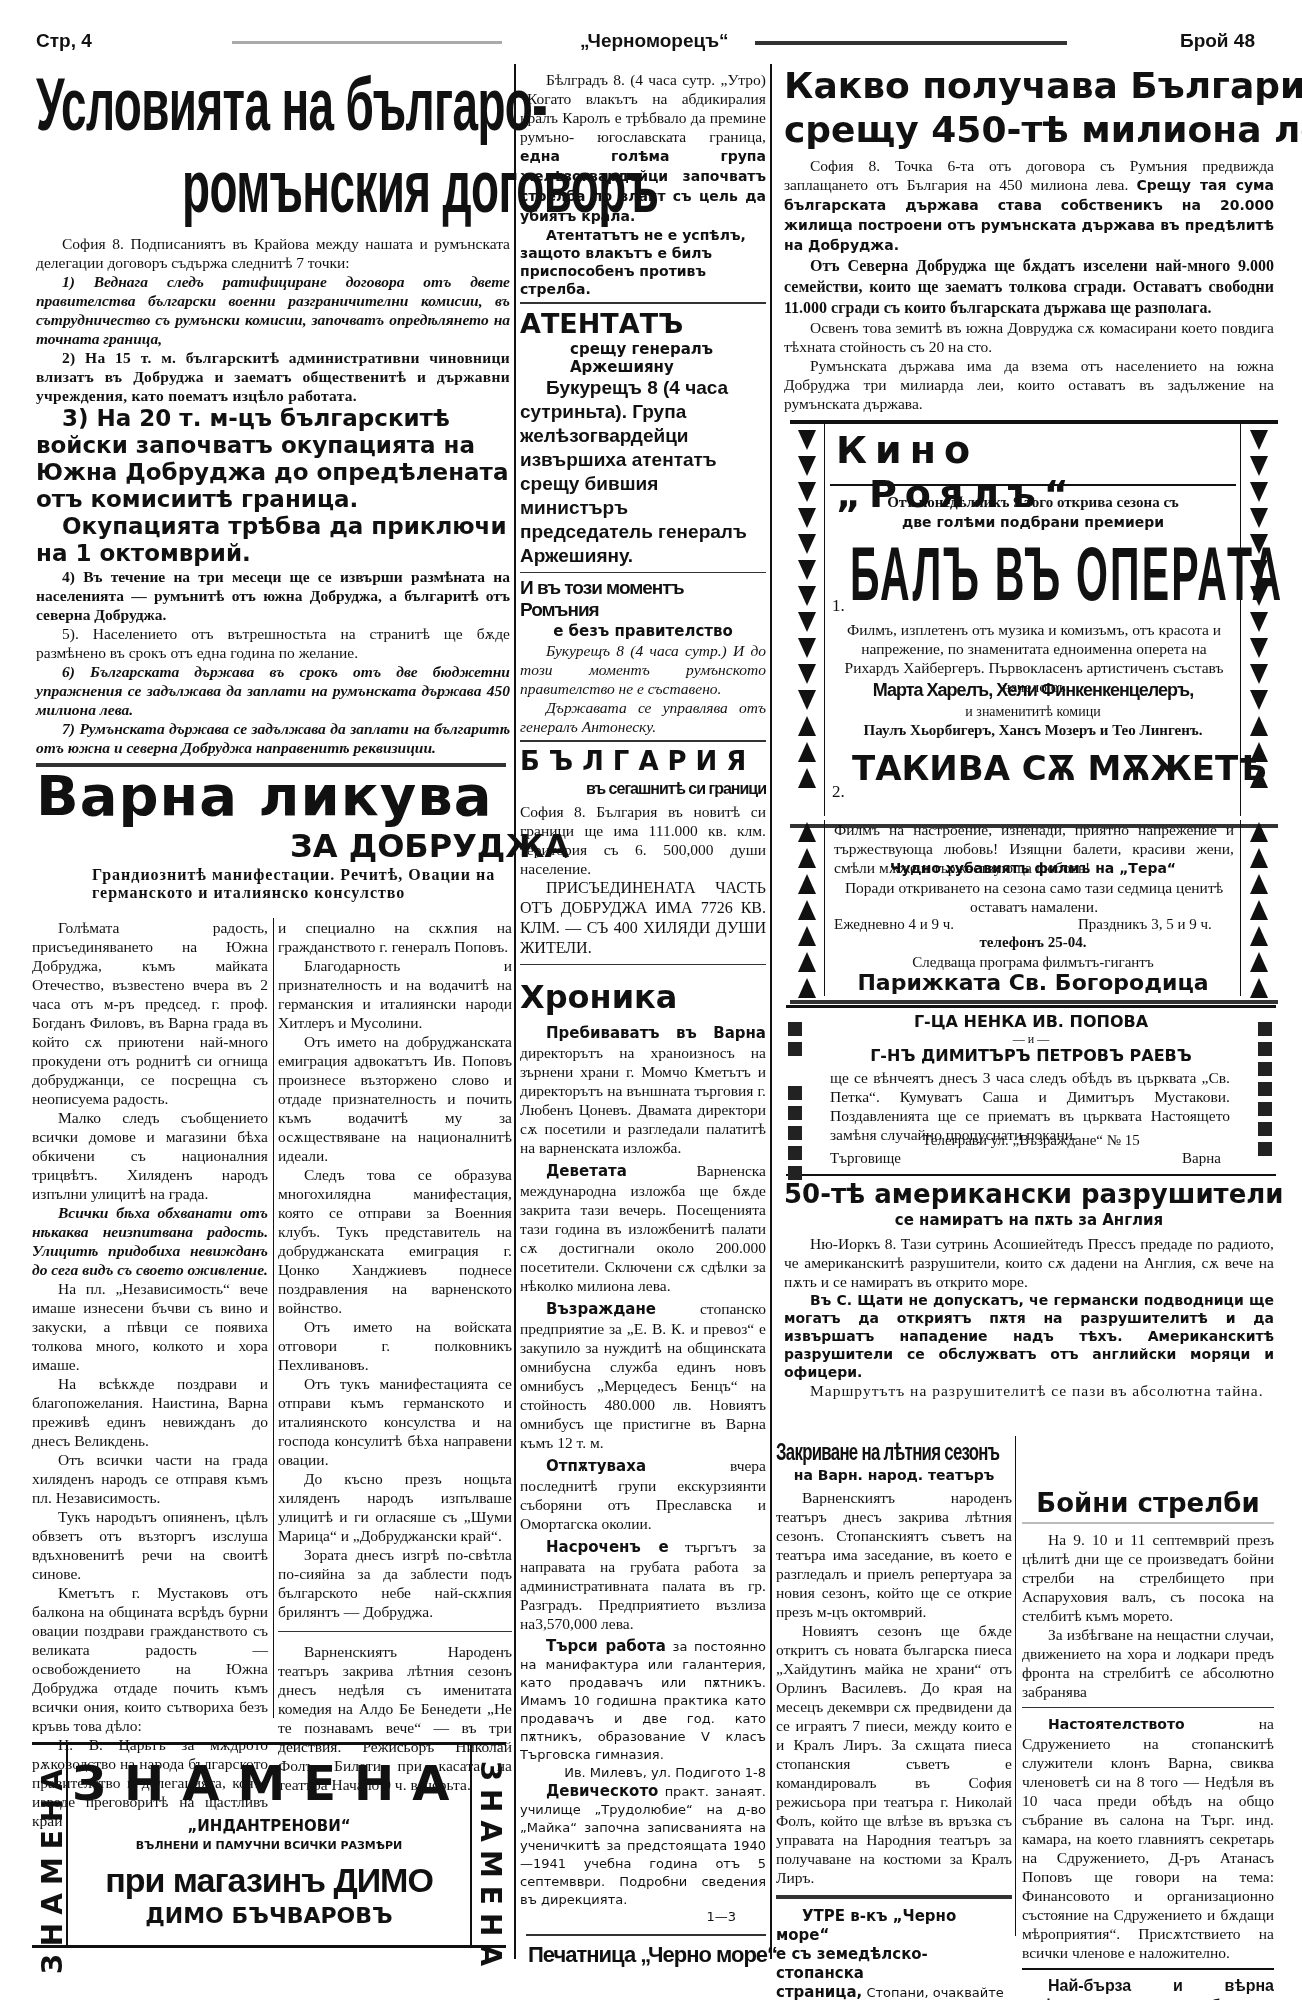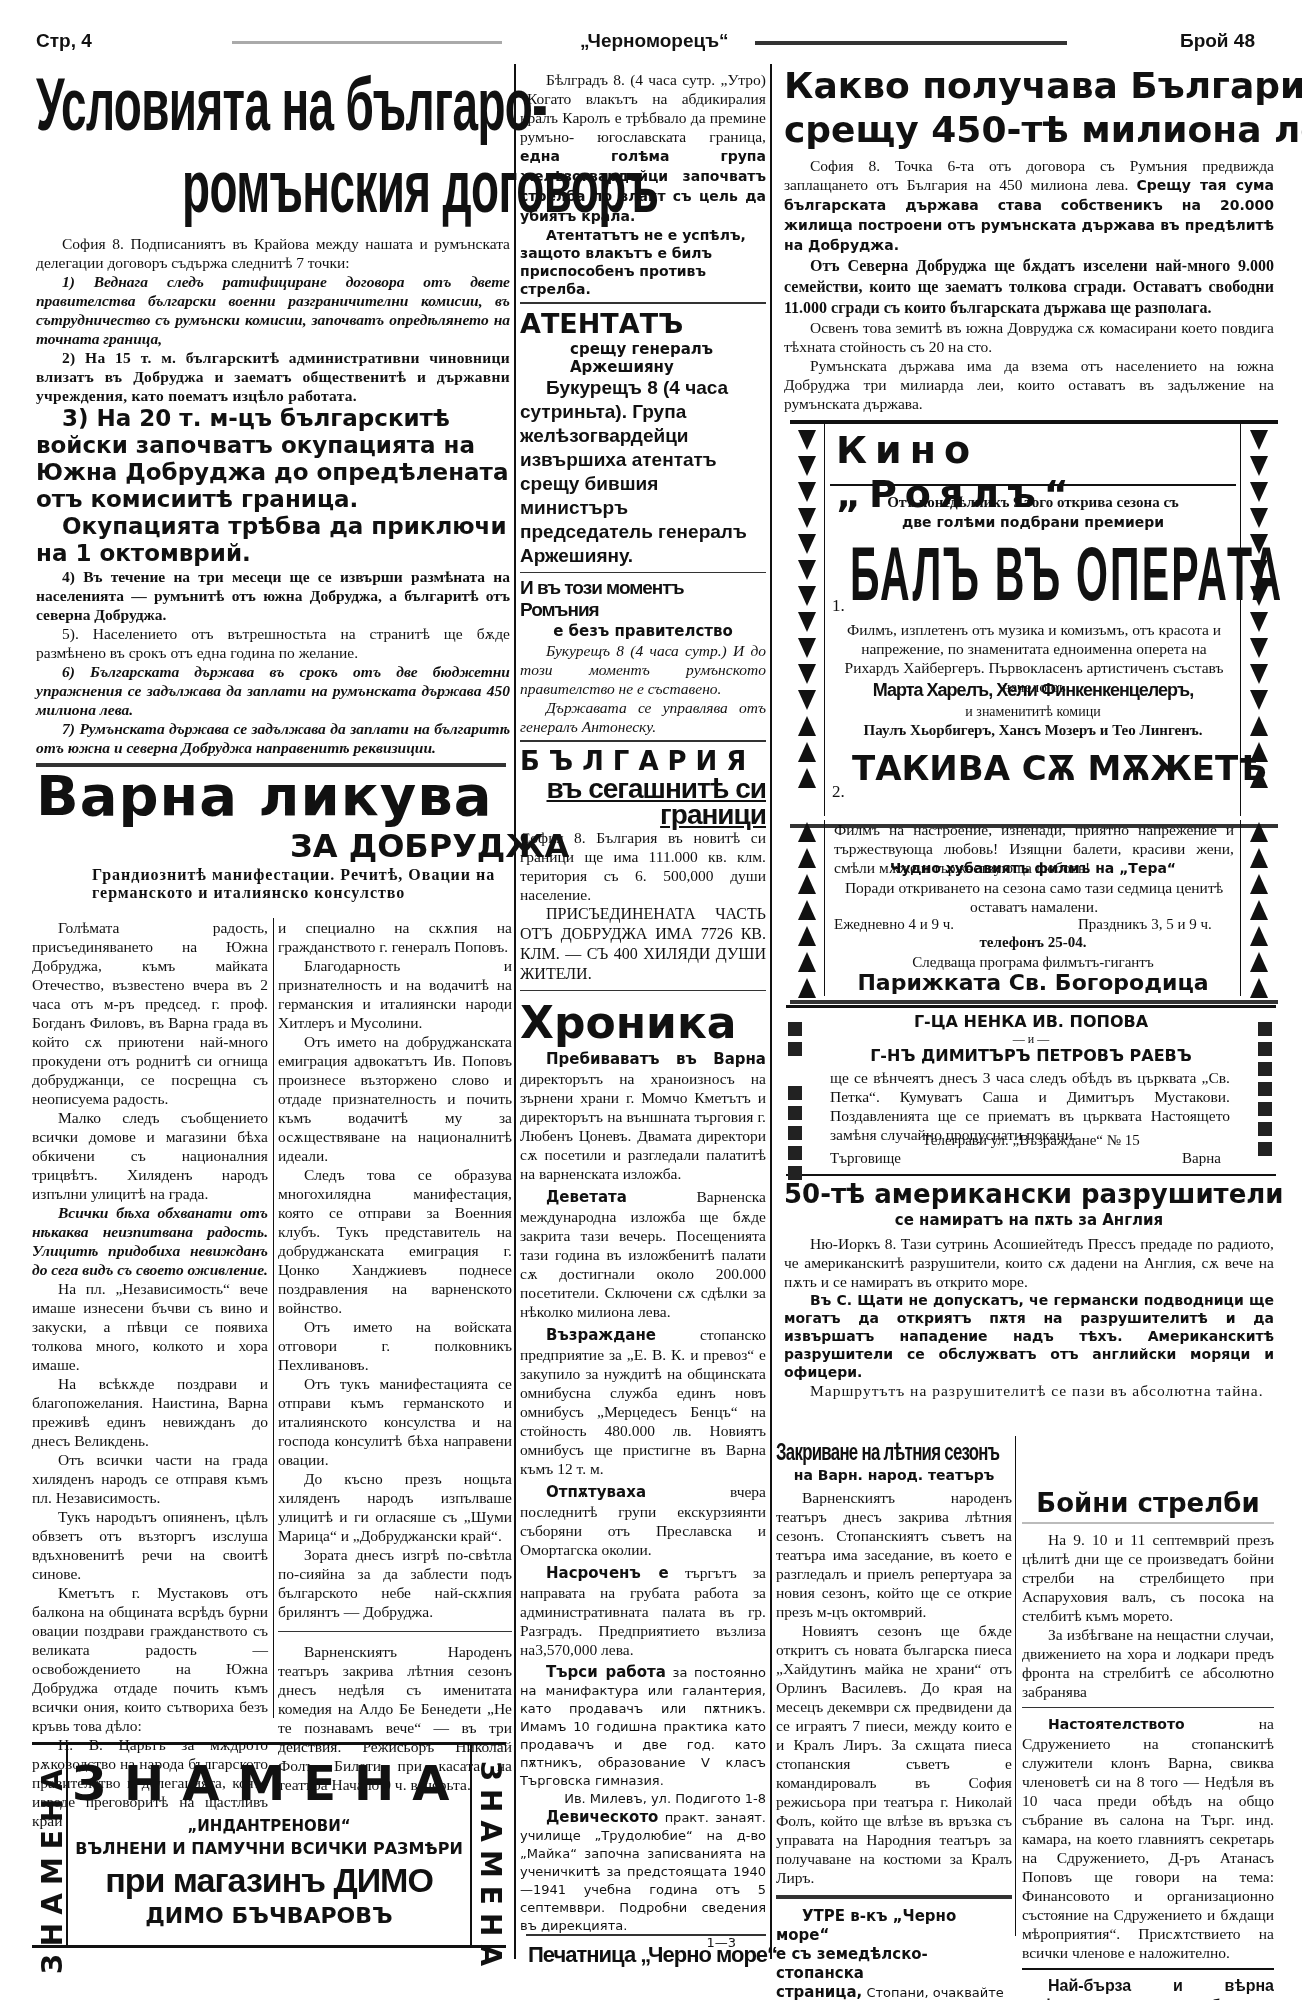--- a/index.html
+++ b/index.html
@@ -81,21 +81,21 @@
   <p class="body-text indent">Зората днесъ изгрѣ по-свѣтла по-сияйна за да заблести подъ българското небе най-скѫпия брилянтъ — Добруджа.</p>
   <div style="height:1px;background:#333;margin:10px 0;"></div>
   <p class="body-text indent">Варненскиятъ Народенъ театъръ закрива лѣтния сезонъ днесъ недѣля съ именитата комедия на Алдо Бе Бенедети „Не те познавамъ вече“ — въ три действия. Режисьоръ Николай Фолъ. Билети при касата на театъра Начало 9 ч. вечерьта.</p>
 </div>
 
 <div class="box" style="left:32px;top:1742px;width:474px;height:206px;border-width:3px 0;">
   <div class="abs vtext" style="left:4px;top:16px;transform:rotate(180deg);font-size:28px;">ЗНАМЕНА</div>
   <div class="abs" style="left:34px;top:0;width:2px;height:200px;background:#111;"></div>
   <div class="abs center sb" style="left:40px;width:394px;top:10px;font-size:48px;letter-spacing:18px;">ЗНАМЕНА</div>
   <div class="abs center sb" style="left:40px;width:394px;top:72px;font-size:15px;">„ИНДАНТРЕНОВИ“</div>
-  <div class="abs center sb" style="left:40px;width:394px;top:94px;font-size:16px;">ВЪЛНЕНИ И ПАМУЧНИ ВСИЧКИ РАЗМѢРИ</div>
+  <div class="abs center sb" style="left:40px;width:394px;top:94px;font-size:11px;">ВЪЛНЕНИ И ПАМУЧНИ ВСИЧКИ РАЗМѢРИ</div>
   <div class="abs center headline-cond" style="left:40px;width:394px;top:116px;font-size:34px;">при магазинъ ДИМО</div>
   <div class="abs center sb" style="left:40px;width:394px;top:158px;font-size:22px;">ДИМО БЪЧВАРОВЪ</div>
   <div class="abs" style="left:438px;top:0;width:2px;height:200px;background:#111;"></div>
   <div class="abs vtext" style="left:442px;top:16px;font-size:28px;">ЗНАМЕНА</div>
 </div>
 
 <div class="vrule" style="left:514px;top:64px;height:1895px;"></div>
 <div class="vrule" style="left:770px;top:64px;height:1895px;"></div>
 
 <div class="abs" style="left:520px;top:66px;width:246px;">
@@ -111,26 +111,26 @@
   <p class="headline-cond indent" style="font-size:19px;line-height:24px;letter-spacing:0;">Букурещъ 8 (4 часа сутриньта). Група желѣзогвардейци извършиха атентатъ срещу бившия министъръ председатель генералъ Аржешияну.</p>
   <div class="thin" style="background:#333;margin:4px 0;"></div>
 
   <div class="headline-cond" style="font-size:19px;line-height:22px;">И въ този моментъ Ромъния</div>
   <div class="sb center" style="font-size:15px;line-height:20px;">е безъ правителство</div>
   <p class="body-text indent i">Букурещъ 8 (4 часа сутр.) И до този моментъ румънското правителство не е съставено.</p>
   <p class="body-text indent i">Държавата се управлява отъ генералъ Антонеску.</p>
   <div class="thin" style="background:#333;margin:4px 0;"></div>
 
   <div class="sb" style="font-size:26px;letter-spacing:9px;line-height:30px;">БЪЛГАРИЯ</div>
-  <div class="headline-cond right" style="font-size:28px;line-height:26px;text-decoration:underline;">въ сегашнитѣ си граници</div>
+  <div class="headline-cond right" style="font-size:16px;line-height:26px;">въ сегашнитѣ си граници</div>
   <p class="body-text">София 8. България въ новитѣ си граници ще има 111.000 кв. клм. територия съ 6. 500,000 души население.</p>
   <p class="body-text indent" style="font-size:16px;line-height:20px;">ПРИСЪЕДИНЕНАТА ЧАСТЬ ОТЪ ДОБРУДЖА ИМА 7726 КВ. КЛМ. — СЪ 400 ХИЛЯДИ ДУШИ ЖИТЕЛИ.</p>
   <div class="thin" style="background:#333;margin:6px 0;"></div>
 
-  <div class="sb" style="font-size:44px;line-height:52px;">Хроника</div>
+  <div class="sb" style="font-size:32px;line-height:52px;">Хроника</div>
   <div>
     <p class="body-text indent"><span class="sb" style="font-size:15px;">Пребиваватъ въ Варна</span> <span>директорътъ на храноизносъ на зърнени храни г. Момчо Кметътъ и директорътъ на външната търговия г. Любенъ Цоневъ. Двамата директори сѫ посетили и разгледали палатитѣ на варненската изложба.</span></p>
     <p class="body-text indent" style="margin-top:4px;"><span class="sb" style="font-size:15px;">Деветата</span> <span>Варненска международна изложба ще бѫде закрита тази вечерь. Посещенията тази година въ изложбенитѣ палати сѫ достигнали около 200.000 посетители. Сключени сѫ сдѣлки за нѣколко милиона лева.</span></p>
     <p class="body-text indent" style="margin-top:4px;"><span class="sb" style="font-size:15px;">Възраждане</span> <span>стопанско предприятие за „Е. В. К. и превоз“ е закупило за нуждитѣ на общинската омнибусна служба единъ новъ омнибусъ „Мерцедесъ Бенцъ“ на стойность 480.000 лв. Новиятъ омнибусъ ще пристигне въ Варна къмъ 12 т. м.</span></p>
     <p class="body-text indent" style="margin-top:4px;"><span class="sb" style="font-size:15px;">Отпѫтуваха</span> <span>вчера последнитѣ групи екскурзиянти съборяни отъ Преславска и Омортагска околии.</span></p>
     <p class="body-text indent" style="margin-top:4px;"><span class="sb" style="font-size:15px;">Насроченъ е</span> <span>търгътъ за направата на грубата работа за административната палата въ гр. Разградъ. Предприятието възлиза на3,570,000 лева.</span></p>
     <p class="indent sans" style="margin-top:4px;font-size:13px;line-height:18px;text-align:justify;"><span class="sb" style="font-size:15px;">Търси работа</span> <span>за постоянно на манифактура или галантерия, като продавачъ или пѫтникъ. Имамъ 10 годишна практика като продавачъ и две год. като пѫтникъ, образование V класъ Търговска гимназия.</span></p>
     <p class="sans right" style="font-size:13px;line-height:18px;"><span>Ив. Милевъ, ул. Подигото 1-8</span></p>
     <p class="indent sans" style="font-size:13px;line-height:18px;text-align:justify;"><span class="sb" style="font-size:15px;">Девическото</span> <span>практ. занаят. училище „Трудолюбие“ на д-во „Майка“ започна записванията на ученичкитѣ за предстоящата 1940—1941 учебна година отъ 5 септемвври. Подробни сведения въ дирекцията.</span></p>
     <p class="sans right" style="font-size:13px;margin-right:30px;">1—3</p>

